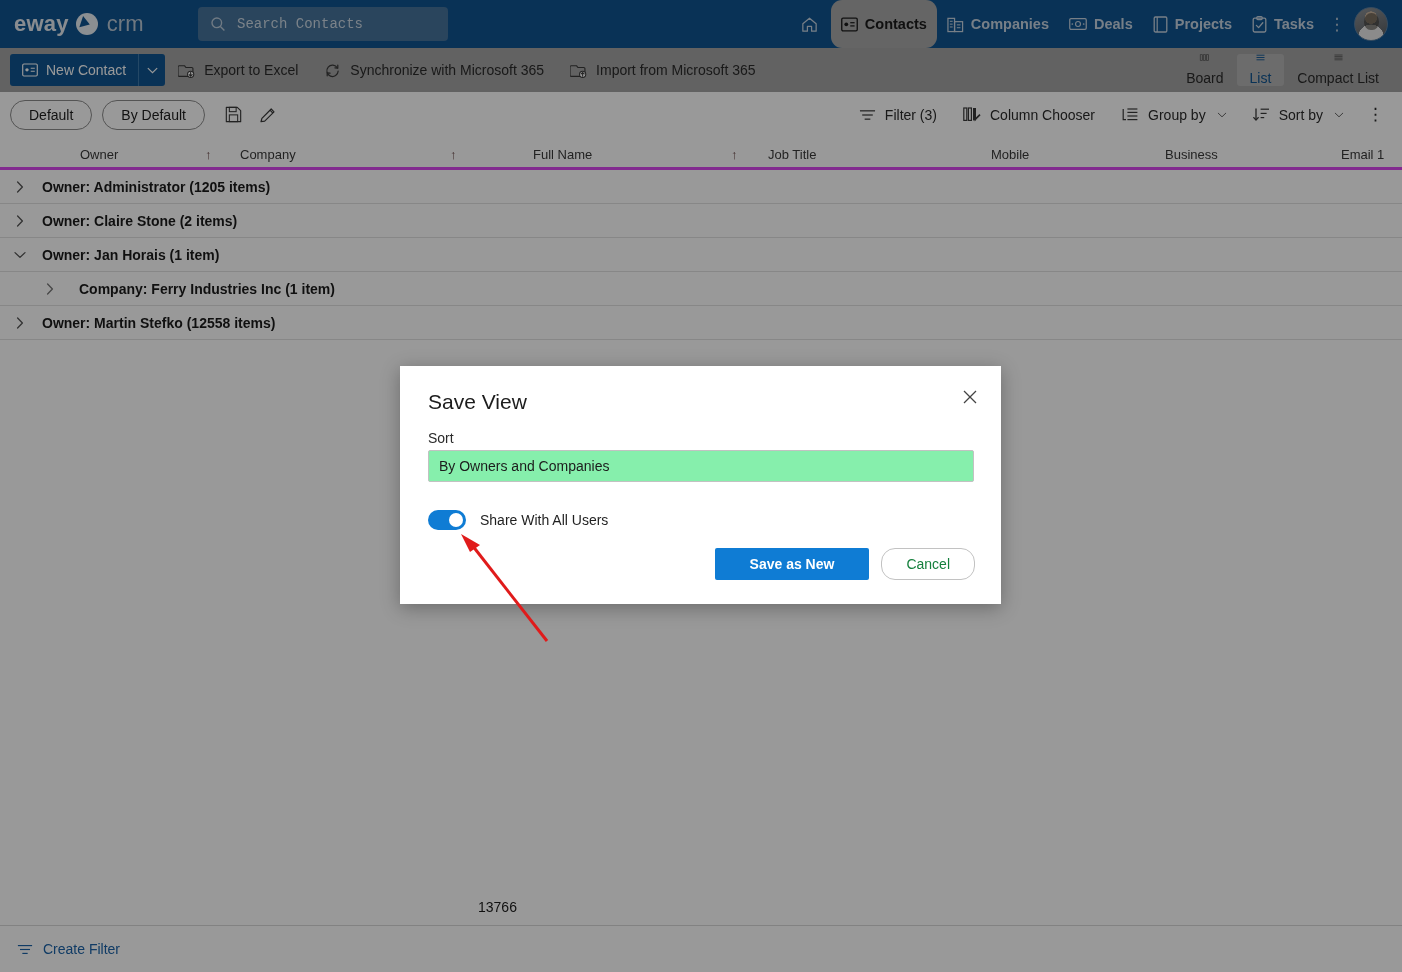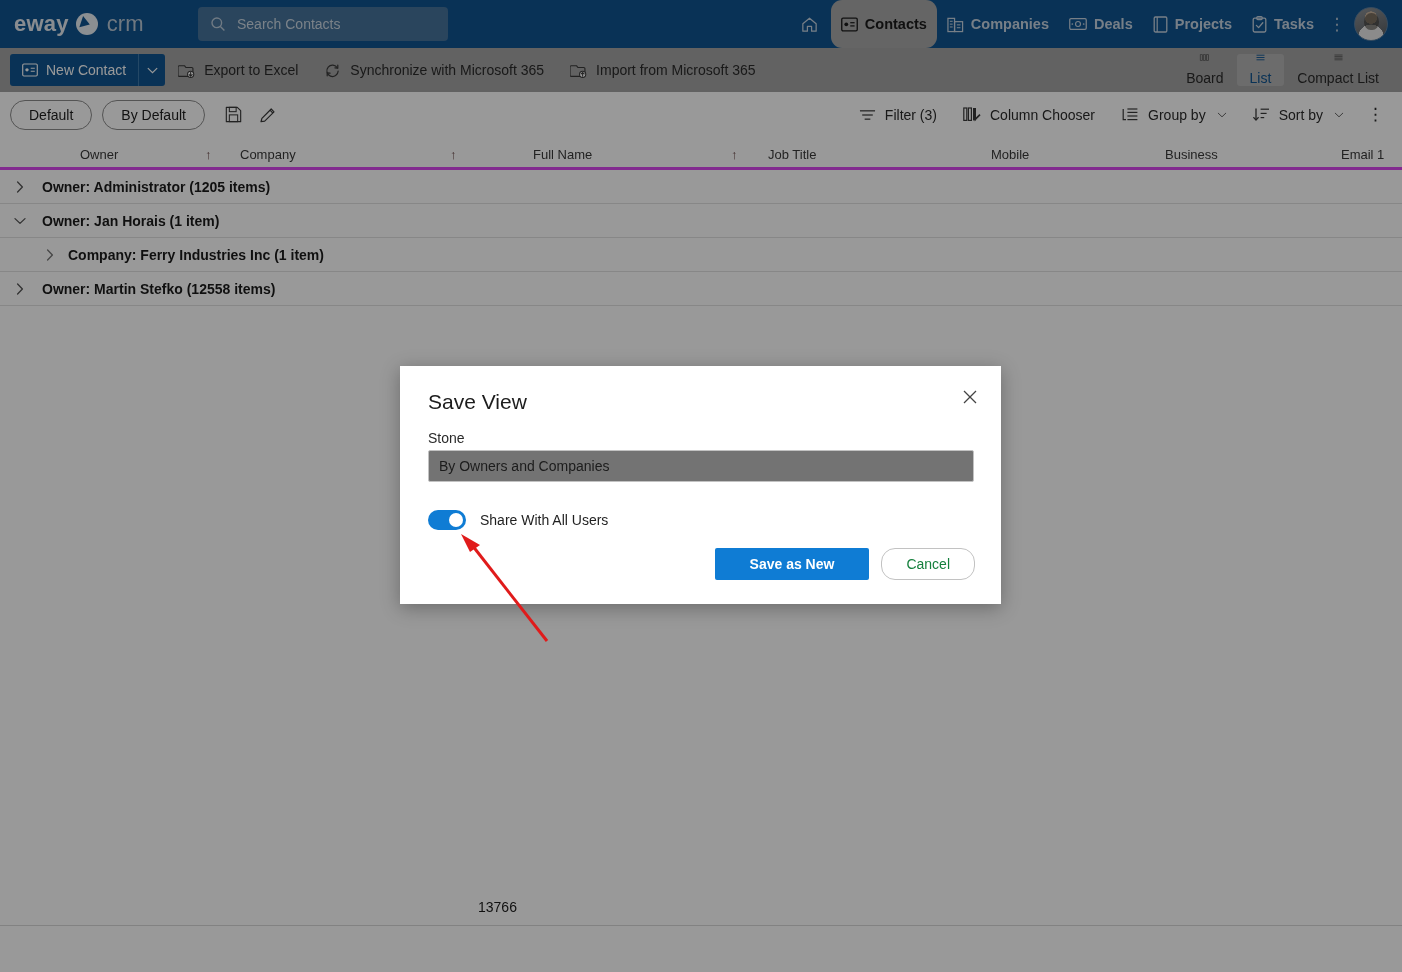--- a/index.html
+++ b/index.html
@@ -53,20 +53,21 @@
   }
 
   .searchbox {
     position: absolute; left: 198px; top: 7px;
     width: 250px; height: 34px;
     background: #46739b;
     border-radius: 4px;
     display: flex; align-items: center;
     padding-left: 12px;
     cursor: text;
+    font-family: Liberation Mono, monospace;
   }
   .searchbox .ph {
     color: #cdd9e4; font-size: 14px; margin-left: 11px;
   }
 
   .navgroup {
     position: absolute; right: 10px; top: 0;
     height: 48px;
     display: flex; align-items: stretch;
   }
@@ -226,21 +227,21 @@
     cursor: pointer;
   }
   .grow .twisty {
     width: 14px; height: 14px;
     display: flex; align-items: center; justify-content: center;
     color: #555; flex: 0 0 auto;
   }
   .grow.lvl0 .twisty { margin-left: 13px; }
   .grow.lvl1 .twisty { margin-left: 43px; }
   .grow .gtext { margin-left: 15px; }
-  .grow.lvl1 .gtext { margin-left: 11px; }
+  .grow.lvl1 .gtext { margin-left: 22px; }
 
   .countbar {
     position: absolute; left: 0; top: 888px;
     width: 1402px; height: 38px;
     background: #ffffff;
     border-bottom: 1px solid #d9d9d9;
     display: flex; align-items: center;
   }
   .countval {
     position: absolute; left: 478px;
@@ -282,21 +283,21 @@
     cursor: pointer; color: #444;
   }
   .field-label {
     position: absolute; left: 28px; top: 64px;
     font-size: 14px; color: #2a2a2a;
   }
   .name-input {
     position: absolute; left: 28px; top: 84px;
     width: 546px; height: 32px;
     border: 1px solid #c2c2c2; border-radius: 2px;
-    background: #737373;
+    background: #86efac;
     font-size: 14px; color: #1c1c1c;
     padding: 0 10px;
     font-family: "Liberation Sans", sans-serif;
     outline: none;
   }
   .toggle-row {
     position: absolute; left: 28px; top: 144px;
     display: flex; align-items: center; gap: 14px;
   }
   .toggle {
@@ -587,20 +588,28 @@
   <div class="gridbody">
     <div class="grow lvl0">
       <span class="twisty">
         <svg width="8" height="12" viewBox="0 0 8 12">
             <path d="M1.6 1 L6.4 6 L1.6 11" fill="none" stroke="#555" stroke-width="1.3" stroke-linecap="round" stroke-linejoin="round"></path>
           </svg>
       </span>
       <span class="gtext">Owner: Administrator (1205 items)</span>
     </div>
 
+    <div class="grow lvl0">
+      <span class="twisty">
+        <svg width="8" height="12" viewBox="0 0 8 12">
+            <path d="M1.6 1 L6.4 6 L1.6 11" fill="none" stroke="#555" stroke-width="1.3" stroke-linecap="round" stroke-linejoin="round"></path>
+          </svg>
+      </span>
+      <span class="gtext">Owner: Claire Stone (2 items)</span>
+    </div>
 
     <div class="grow lvl0">
       <span class="twisty">
         <svg width="12" height="8" viewBox="0 0 12 8">
             <path d="M1 1.6 L6 6.4 L11 1.6" fill="none" stroke="#555" stroke-width="1.3" stroke-linecap="round" stroke-linejoin="round"></path>
           </svg>
       </span>
       <span class="gtext">Owner: Jan Horais (1 item)</span>
     </div>
 
@@ -620,34 +629,44 @@
           </svg>
       </span>
       <span class="gtext">Owner: Martin Stefko (12558 items)</span>
     </div>
   </div>
 
   <div class="countbar">
     <span class="countval">13766</span>
   </div>
 
+  <div class="footbar">
+    <div class="createfilter">
+      <svg width="16" height="13" viewBox="0 0 18 14">
+        <line x1="1" y1="2.6" x2="17" y2="2.6" stroke="#1b63a8" stroke-width="1.3"></line>
+        <line x1="3.4" y1="7" x2="14.6" y2="7" stroke="#1b63a8" stroke-width="1.3"></line>
+        <line x1="6" y1="11.4" x2="12" y2="11.4" stroke="#1b63a8" stroke-width="1.3"></line>
+      </svg>
+      <span>Create Filter</span>
+    </div>
+  </div>
 
   <div class="overlay"></div>
 
   <div class="modal">
     <div class="modal-title">Save View</div>
 
     <div class="modal-close">
       <svg width="16" height="16" viewBox="0 0 16 16">
         <line x1="2" y1="2" x2="14" y2="14" stroke="#444" stroke-width="1.3"></line>
         <line x1="14" y1="2" x2="2" y2="14" stroke="#444" stroke-width="1.3"></line>
       </svg>
     </div>
 
-    <div class="field-label">Stone</div>
+    <div class="field-label">Sort</div>
     <input class="name-input" type="text" value="By Owners and Companies" style="">
 
     <div class="toggle-row">
       <div class="toggle">
         <div class="knob"></div>
       </div>
       <span class="toggle-label">Share With All Users</span>
     </div>
 
     <div class="modal-actions">

